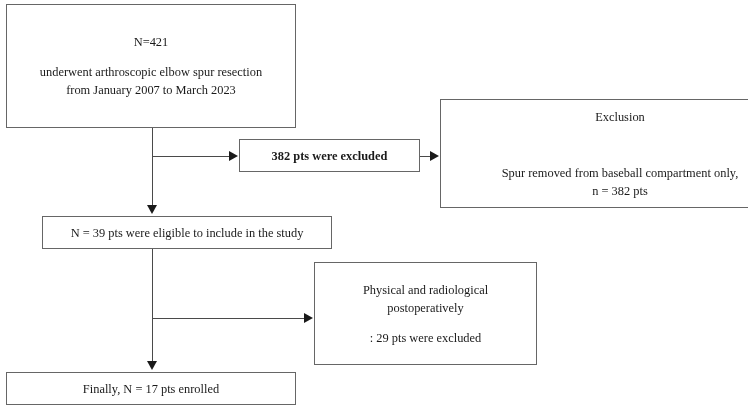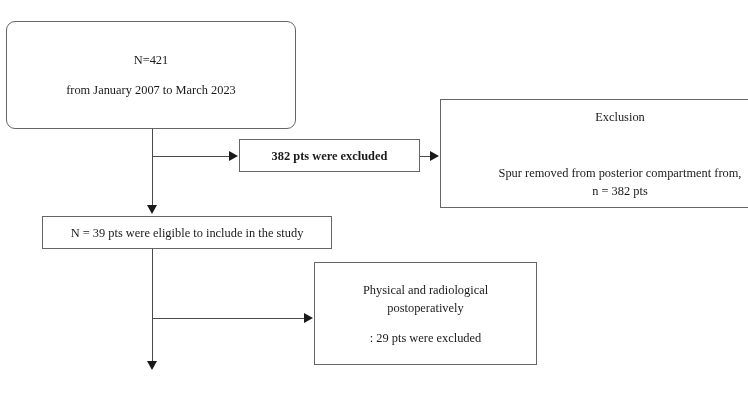--- a/index.html
+++ b/index.html
@@ -34,21 +34,21 @@
   }
   .node .ln {
     display: block;
     white-space: nowrap;
   }
   .node .spacer {
     display: block;
     height: 12px;
   }
   
-  #node-enrollment  { left: 6px;   top: 21px;   width: 290px; height: 108px; border-radius: 9px; }
+  #node-enrollment  { left: 6px;   top: 4px;   width: 290px; height: 124px; }
   #node-excluded    { left: 239px; top: 139px; width: 181px; height: 33px; font-weight: bold; }
   #node-exclusion   { left: 440px; top: 99px;  width: 360px; height: 109px;
                       justify-content: flex-start; padding-top: 8px; }
   #node-eligible    { left: 6px;   top: 216px; width: 290px; height: 33px; margin-left: 36px; }
   #node-evaluation  { left: 314px; top: 262px; width: 223px; height: 103px; }
   #node-final       { left: 6px;   top: 372px; width: 290px; height: 33px; }
 
   
   #node-exclusion .title-line { margin-bottom: 38px; }
 
@@ -110,38 +110,42 @@
 
   <div class="vline" id="conn-v2"></div>
   <div class="arrow-down" id="conn-v2-head"></div>
 
   <div class="hline" id="conn-h3"></div>
   <div class="arrow-right" id="conn-h3-head"></div>
 
   <div class="node" id="node-enrollment">
     <span class="ln">N=421</span>
     <span class="spacer"></span>
+    <span class="ln">underwent arthroscopic elbow spur resection</span>
     <span class="ln">from January 2007 to March 2023</span>
   </div>
 
   <div class="node" id="node-excluded">
     <span class="ln">382 pts were excluded</span>
   </div>
 
   <div class="node" id="node-exclusion">
     <span class="ln title-line">Exclusion</span>
-    <span class="ln">Spur removed from posterior compartment from,</span>
+    <span class="ln">Spur removed from baseball compartment only,</span>
     <span class="ln">n = 382 pts</span>
   </div>
 
   <div class="node" id="node-eligible">
     <span class="ln">N = 39 pts were eligible to include in the study</span>
   </div>
 
   <div class="node" id="node-evaluation">
     <span class="ln">Physical and radiological</span>
     <span class="ln">postoperatively</span>
     <span class="spacer"></span>
     <span class="ln">: 29 pts were excluded</span>
   </div>
 
+  <div class="node" id="node-final">
+    <span class="ln">Finally, N = 17 pts enrolled</span>
+  </div>
 
 </div>
 
 </body></html>

